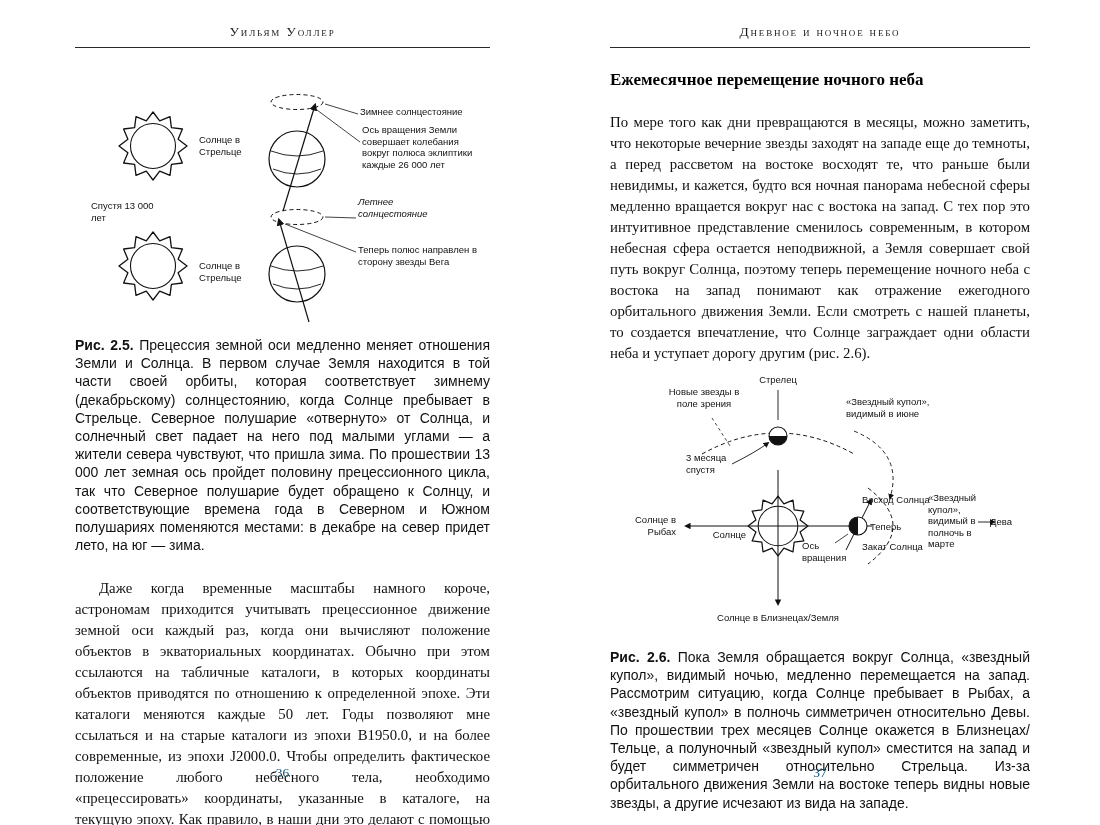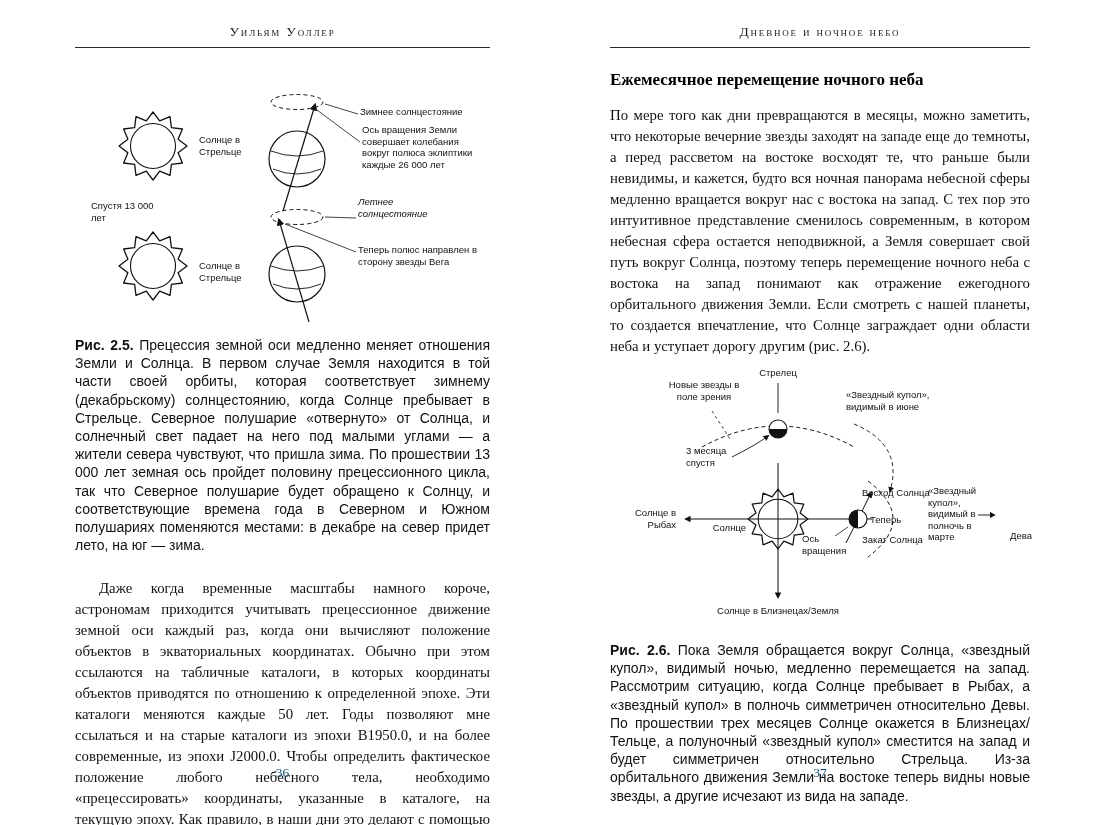--- a/index.html
+++ b/index.html
@@ -22,21 +22,21 @@
   .fig25 { margin-top:36px; width:415px; height:240px; }
   .fig26 { margin-top:10px; width:420px; height:262px; }
 
   .caption { font-family:"Liberation Sans", sans-serif; font-size:14px;
              line-height:1.3; text-align:justify; margin-top:12px; color:#111; }
   .cap-label { font-weight:bold; }
 
   .body-text { font-size:14.8px; line-height:1.42; text-align:justify;
                hyphens:auto; color:#111; }
   .body-left  { margin-top:24px; }
-  .body-right { margin-top:15px; }
+  .body-right { margin-top:22px; }
   .indent { text-indent:24px; }
 
   .section-title { margin-top:22px; font-size:17px; font-weight:bold; color:#000; }
 
   .folio { position:absolute; bottom:44px; left:0; right:0; text-align:center;
            font-size:13.5px; color:#0c4a6e; }
 
   .ta-c { text-align:center; }
   .ta-r { text-align:right; }
 </style>
@@ -154,21 +154,21 @@
       <div class="fig-label ta-c" style="left:52px; top:12px; width:84px;">Новые звезды в поле зрения</div>
       <div class="fig-label" style="left:236px; top:22px; width:104px;">«Звездный купол», видимый в июне</div>
       <div class="fig-label" style="left:76px; top:78px; width:52px;">3 месяца спустя</div>
       <div class="fig-label ta-r" style="left:4px; top:140px; width:62px;">Солнце в Рыбах</div>
       <div class="fig-label ta-r" style="left:94px; top:155px; width:42px;">Солнце</div>
       <div class="fig-label" style="left:192px; top:166px; width:52px;">Ось вращения</div>
       <div class="fig-label" style="left:252px; top:120px; width:80px;">Восход Солнца</div>
       <div class="fig-label" style="left:260px; top:147px; width:50px;">Теперь</div>
       <div class="fig-label" style="left:252px; top:167px; width:80px;">Закат Солнца</div>
       <div class="fig-label" style="left:318px; top:118px; width:64px;">«Звездный купол», видимый в полночь в марте</div>
-      <div class="fig-label" style="left:400px; top:142px; width:30px;margin-top:21px;">Дева</div>
+      <div class="fig-label" style="left:380px; top:142px; width:30px;">Дева</div>
       <div class="fig-label ta-c" style="left:83px; top:238px; width:170px;">Солнце в Близнецах/Земля</div>
     </figure>
 
     <p class="caption"><span class="cap-label">Рис. 2.6.</span> <span>Пока Земля обращается вокруг Солнца, «звездный купол», видимый ночью, медленно перемещается на запад. Рассмотрим ситуацию, когда Солнце пребывает в Рыбах, а «звездный купол» в полночь симметричен относительно Девы. По прошествии трех месяцев Солнце окажется в Близнецах/Тельце, а полуночный «звездный купол» сместится на запад и будет симметричен относительно Стрельца. Из-за орбитального движения Земли на востоке теперь видны новые звезды, а другие исчезают из вида на западе.</span></p>
 
     <div class="folio">37</div>
   </div>
 
 </div>
 

